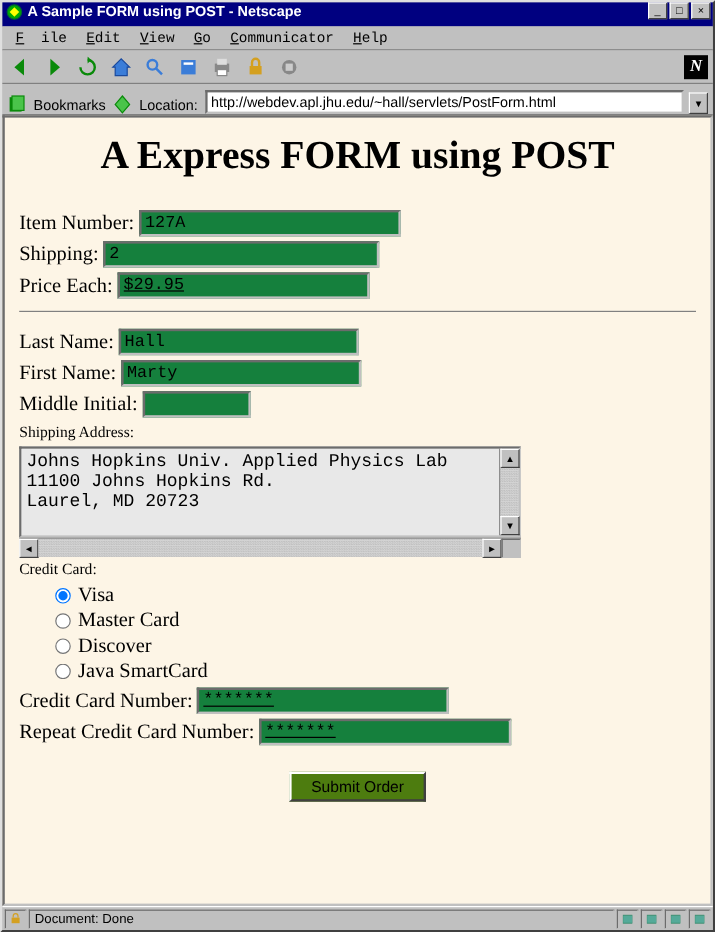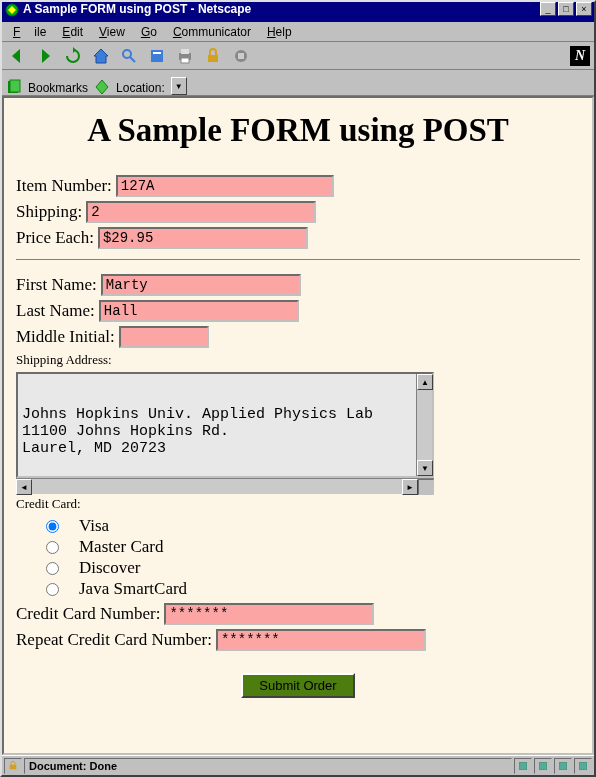--- a/index.html
+++ b/index.html
@@ -47,21 +47,21 @@
   background: #c0c0c0;
   display: flex;
   height: 20px;
   align-items: center;
   font-family: Tahoma, Arial, sans-serif;
   font-size: 12px;
   padding: 0 4px;
   gap: 2px;
   border-bottom: 1px solid #808080;
 }
-.menubar span { padding: 2px 7px; cursor: default; }
+.menubar span { padding: 2px 7px; cursor: default; font-family: Liberation Mono, monospace; }
 .menubar span u { text-decoration: underline; }
 .toolbar {
   background: #c0c0c0;
   height: 28px;
   display: flex;
   align-items: center;
   padding: 0 4px;
   gap: 6px;
   border-bottom: 1px solid #808080;
 }
@@ -117,52 +117,51 @@
   font-size: 17px;
   margin: 4px 0;
   display: flex;
   align-items: center;
   gap: 4px;
 }
 .row label { white-space: nowrap; }
 .txt {
   font-family: "Courier New", monospace;
   font-size: 14px;
-  background: #fca5a5;
+  background: #15803d;
   border: 2px inset #c0c0c0;
   height: 22px;
   padding: 1px 3px;
 }
-.w220{width:218px;} .w230{width:230px;} .w210{width:210px;} .w200{width:200px;} .w90{width:90px;}
+.w220{width:218px;} .w230{width:230px;} .w210{width:210px;text-decoration:underline;} .w200{width:200px;} .w90{width:90px;}
 hr.sep { border: none; border-top: 1px solid #808080; margin: 10px 0 14px 0; }
 .grouplabel{font-size:13px;margin:2px 0 4px 0;}
 .textarea-wrap{
   width: 418px;
   border:2px inset #c0c0c0;
   display:flex;
   background:#e8e8e8;
 }
 .textarea {
   font-family: "Courier New", monospace;
   font-size: 15px;
   background: #e8e8e8;
   border: none;
   resize: none;
   height: 72px;
   flex:1;
   padding: 2px 4px;
   overflow:hidden;
-  margin-top:30px;
 }
 .sbar-v{width:16px;background:#c0c0c0;border-left:1px solid #808080;display:flex;flex-direction:column;}
 .sbar-h{height:16px;background:#c0c0c0;border-top:1px solid #808080;display:flex;}
 .sbtn{width:16px;height:16px;background:#c0c0c0;border:1px solid;border-color:#fff #404040 #404040 #fff;display:flex;align-items:center;justify-content:center;font-size:8px;}
 .sbar-track{flex:1;background:repeating-conic-gradient(#c0c0c0 0% 25%, #d4d4d4 0% 50%) 50% / 2px 2px;}
 .radios{margin: 2px 0 4px 30px;font-size:17px;}
-.radios div{margin:1px 0;display:flex;align-items:center;gap:20px;}
+.radios div{margin:1px 0;display:flex;align-items:center;gap:6px;}
 .radios input{margin:0;}
 .submitrow{text-align:center;margin-top:22px;}
 .submitbtn{
   font-family: Tahoma, Arial, sans-serif;
   font-size:13px;
   padding:3px 16px;
   background:#4d7c0f;
   border:2px solid;
   border-color:#fff #404040 #404040 #fff;
 }
@@ -170,21 +169,21 @@
   height:20px;
   background:#c0c0c0;
   border-top:1px solid #fff;
   display:flex;
   align-items:center;
   font-family: Tahoma, Arial, sans-serif;
   font-size:11px;
   gap:2px;
   padding:0 2px;
 }
-.statcell{border:1px inset #c0c0c0;height:16px;display:flex;align-items:center;padding:0 4px;font-weight:bold;}
+.statcell{border:1px inset #c0c0c0;height:16px;display:flex;align-items:center;padding:0 4px;}
 .statcell.doc{flex:1;}
 .staticon{width:18px;}
 </style>
 </head>
 <body>
 
 <div class="window">
 
   <div class="titlebar">
     <span class="icon">
@@ -269,48 +268,49 @@
   <div class="locbar">
     <span class="bookmark-icon"><svg viewBox="0 0 16 16">
           <rect x="2" y="2" width="10" height="12" fill="#0a8a0a"></rect>
           <rect x="4" y="1" width="10" height="12" fill="#4ac44a" stroke="#0a8a0a"></rect>
         </svg></span>
     <span class="loc-label">Bookmarks</span>
     <span class="bookmark-icon"><svg viewBox="0 0 16 16">
           <path d="M8 1 L14 8 L8 15 L2 8 Z" fill="#4ac44a" stroke="#0a8a0a"></path>
         </svg></span>
     <span class="loc-label">Location:</span>
+    <input class="loc-input" value="http://webdev.apl.jhu.edu/~hall/servlets/PostForm.html" style="">
     <div class="dropbtn">▼</div>
   </div>
 
   <div class="content">
-    <h1>A Sample FORM using POST</h1>
+    <h1>A Express FORM using POST</h1>
 
     <div class="row">
       <label>Item Number:</label>
       <input class="txt w220" value="127A" style="">
     </div>
     <div class="row">
       <label>Shipping:</label>
       <input class="txt w230" value="2" style="">
     </div>
     <div class="row">
       <label>Price Each:</label>
       <input class="txt w210" value="$29.95" style="">
     </div>
 
     <hr class="sep">
 
     <div class="row">
+      <label>Last Name:</label>
+      <input class="txt w200" value="Hall" style="">
+    </div>
+    <div class="row">
       <label>First Name:</label>
       <input class="txt w200" value="Marty" style="">
-    </div>
-    <div class="row">
-      <label>Last Name:</label>
-      <input class="txt w200" value="Hall" style="">
     </div>
     <div class="row">
       <label>Middle Initial:</label>
       <input class="txt w90" value="" style="">
     </div>
 
     <div class="grouplabel">Shipping Address:</div>
     <div>
       <div class="textarea-wrap">
         <textarea class="textarea" style="">Johns Hopkins Univ. Applied Physics Lab

